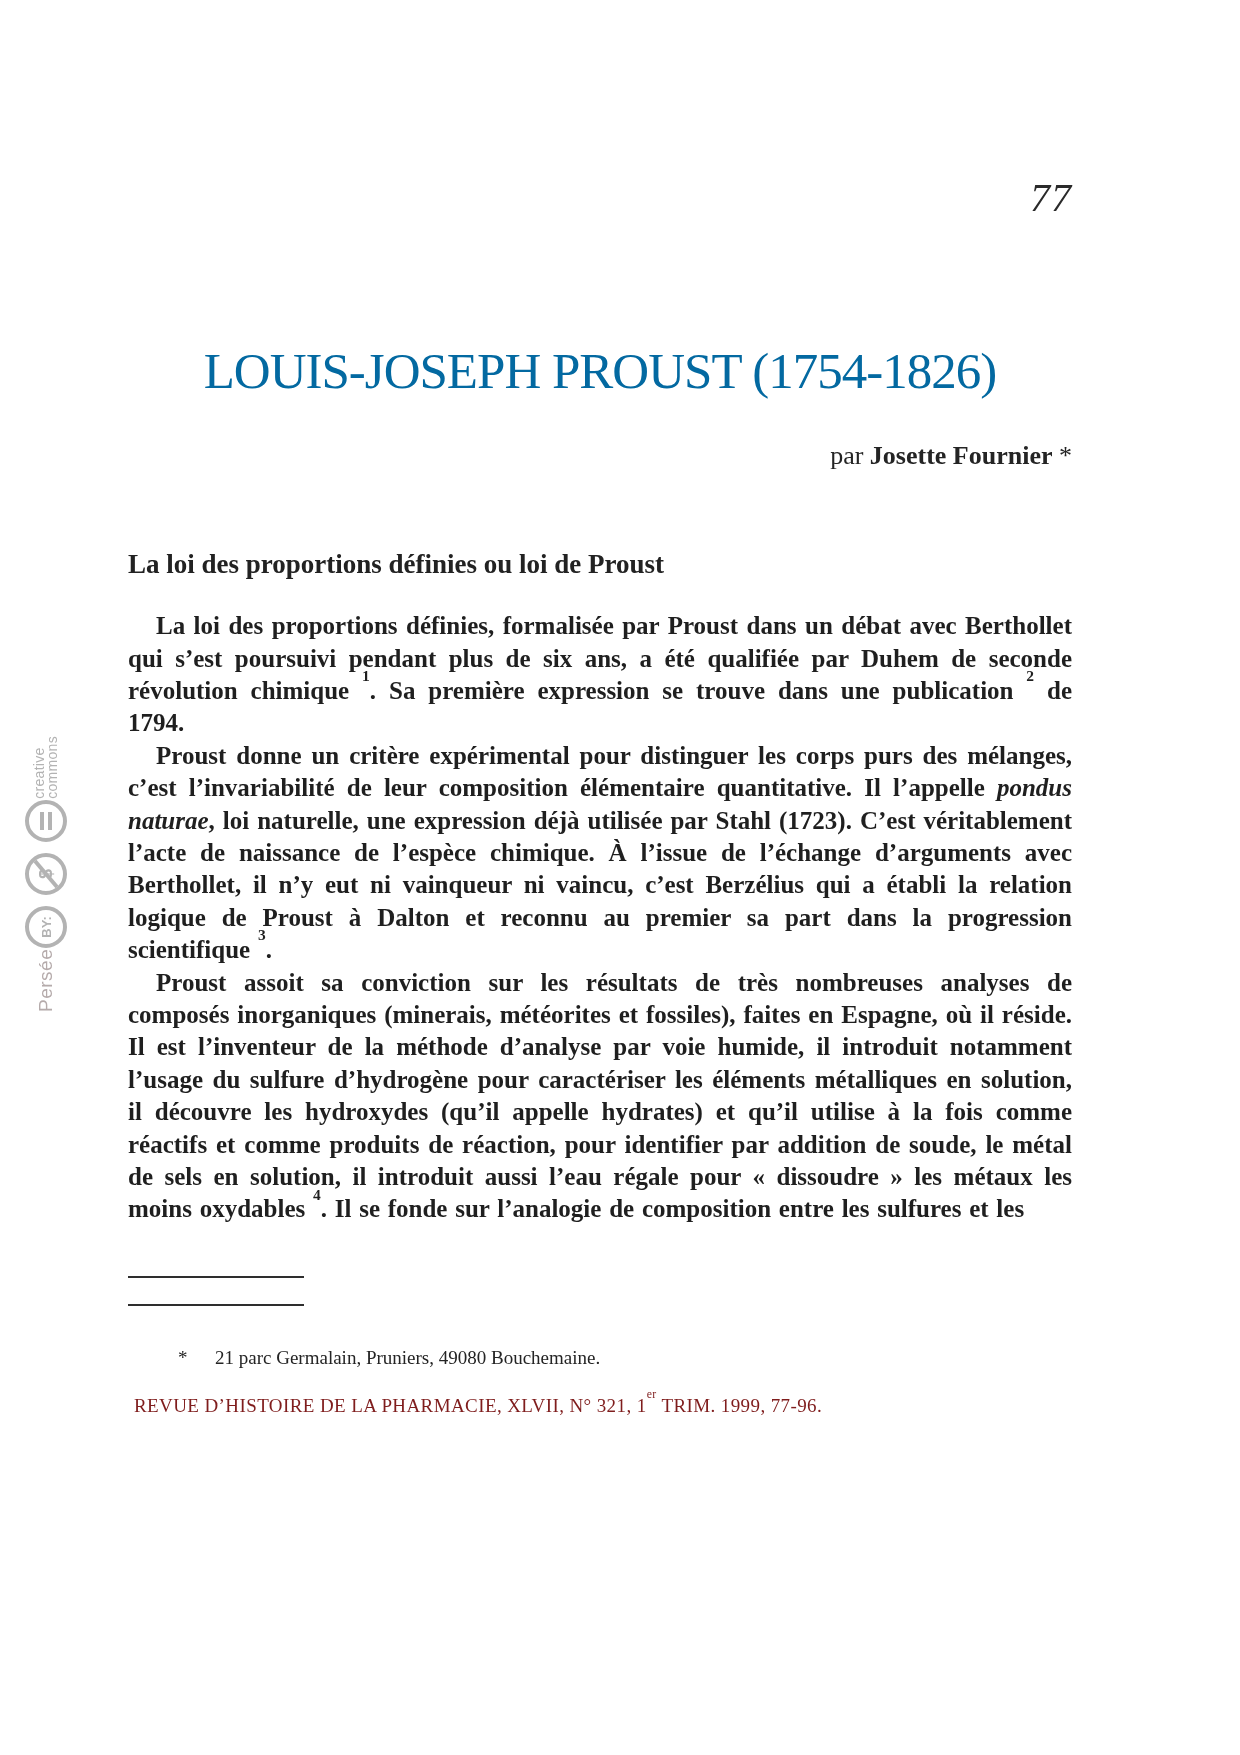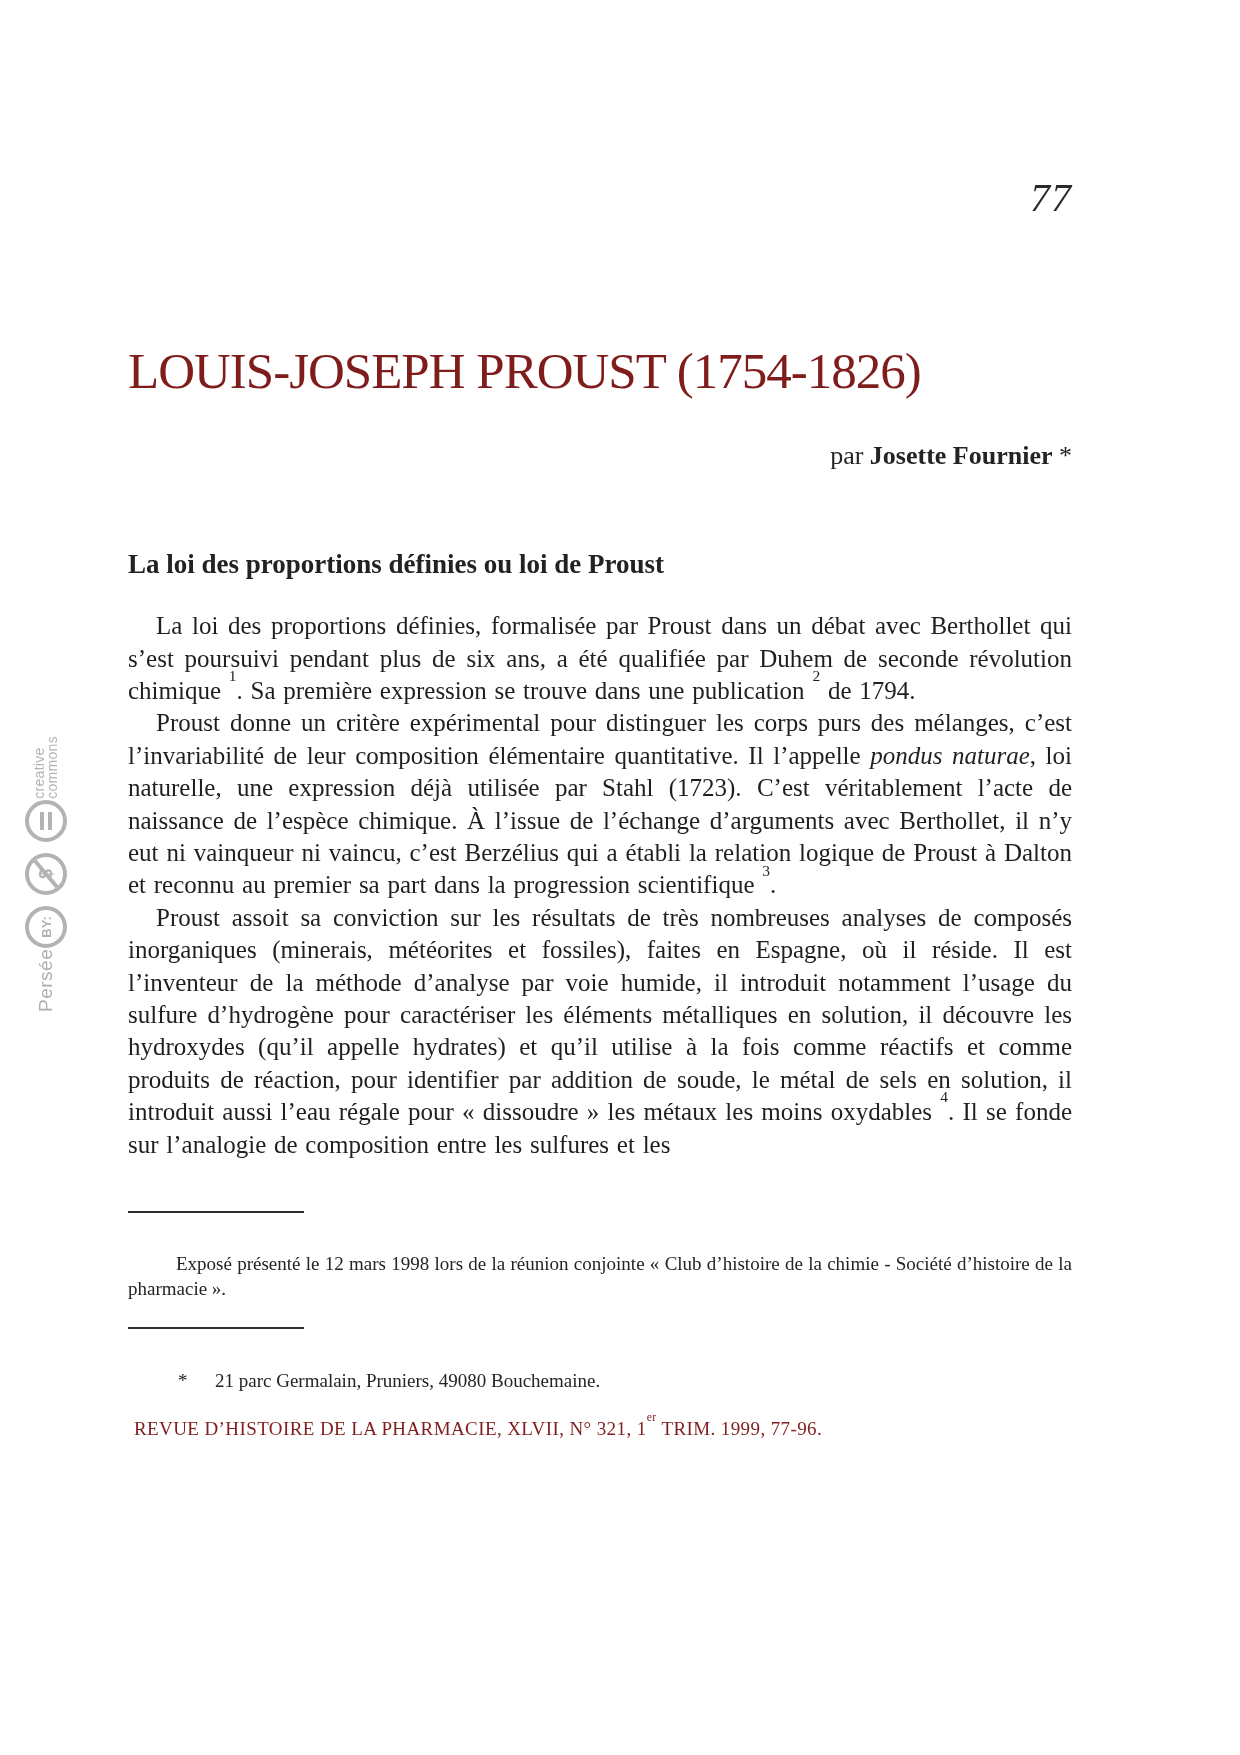--- a/index.html
+++ b/index.html
@@ -24,26 +24,26 @@
 
   
   .content {
     position: absolute;
     left: 128px; top: 0;
     width: 944px;
   }
 
   .title {
     margin-top: 338px;
-    text-align: left;
+    text-align: center;
     font-size: 51px;
     line-height: 67px;
     font-weight: 400;
     letter-spacing: -1px;
-    color: #7f1d1d;
+    color: #0369a1;
     white-space: nowrap;
   }
 
   .byline {
     margin-top: 31px;
     text-align: right;
     font-size: 26px;
     line-height: 34px;
     color: #242424;
   }
@@ -57,20 +57,21 @@
     color: #222;
   }
 
   .body-text {
     margin-top: 29px;
     font-size: 25px;
     line-height: 32.4px;
     text-align: justify;
     word-spacing: 1.5px;
     color: #1f1f1f;
+    font-weight: bold;
   }
   .body-text p { margin: 0; text-indent: 28px; }
   .body-text sup, .note sup, .journal sup {
     font-size: 0.62em;
     line-height: 0;
     position: relative;
     top: -0.55em;
   }
 
   .rule {
@@ -186,23 +187,20 @@
   <h2 class="section-heading">La loi des proportions définies ou loi de Proust</h2>
 
   <div class="body-text">
     <p><span>La loi des proportions définies, formalisée par Proust dans un débat avec Berthollet qui s’est poursuivi pendant plus de six ans, a été qualifiée par Duhem de seconde révolution chimique </span><sup>1</sup><span>. Sa première expression se trouve dans une publication </span><sup>2</sup><span> de 1794.</span></p>
     <p><span>Proust donne un critère expérimental pour distinguer les corps purs des mélanges, c’est l’invariabilité de leur composition élémentaire quantitative. Il l’appelle </span><i>pondus naturae</i><span>, loi naturelle, une expression déjà utilisée par Stahl (1723). C’est véritablement l’acte de naissance de l’espèce chimique. À l’issue de l’échange d’arguments avec Berthollet, il n’y eut ni vainqueur ni vaincu, c’est Berzélius qui a établi la relation logique de Proust à Dalton et reconnu au premier sa part dans la progression scientifique </span><sup>3</sup><span>.</span></p>
     <p><span>Proust assoit sa conviction sur les résultats de très nombreuses analyses de composés inorganiques (minerais, météorites et fossiles), faites en Espagne, où il réside. Il est l’inventeur de la méthode d’analyse par voie humide, il introduit notamment l’usage du sulfure d’hydrogène pour caractériser les éléments métalliques en solution, il découvre les hydroxydes (qu’il appelle hydrates) et qu’il utilise à la fois comme réactifs et comme produits de réaction, pour identifier par addition de soude, le métal de sels en solution, il introduit aussi l’eau régale pour « dissoudre » les métaux les moins oxydables </span><sup>4</sup><span>. Il se fonde sur l’analogie de composition entre les sulfures et les</span></p>
   </div>
 
   <hr class="rule rule-1">
 
-  <div class="note">
-    <p>Exposé présenté le 12 mars 1998 lors de la réunion conjointe « Club d’histoire de la chimie - Société d’histoire de la pharmacie ».</p>
-  </div>
 
   <hr class="rule rule-2">
 
   <div class="address">
     <span class="asterisk">*</span><span>21 parc Germalain, Pruniers, 49080 Bouchemaine.</span>
   </div>
 
   <div class="journal"><span>REVUE D’HISTOIRE DE LA PHARMACIE, XLVII, N° 321, 1</span><sup>er</sup><span> TRIM. 1999, 77-96.</span></div>
 
 </div>

